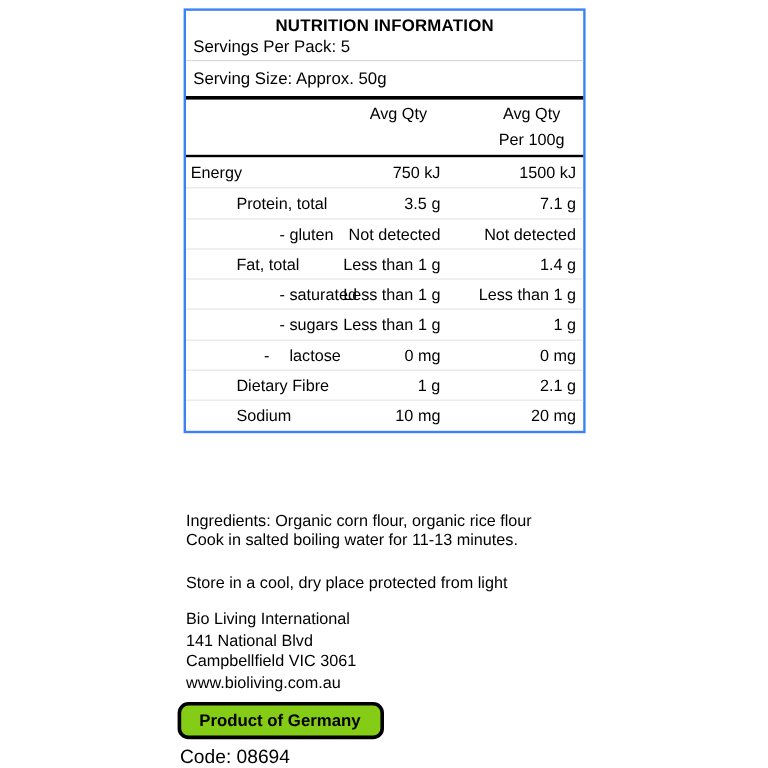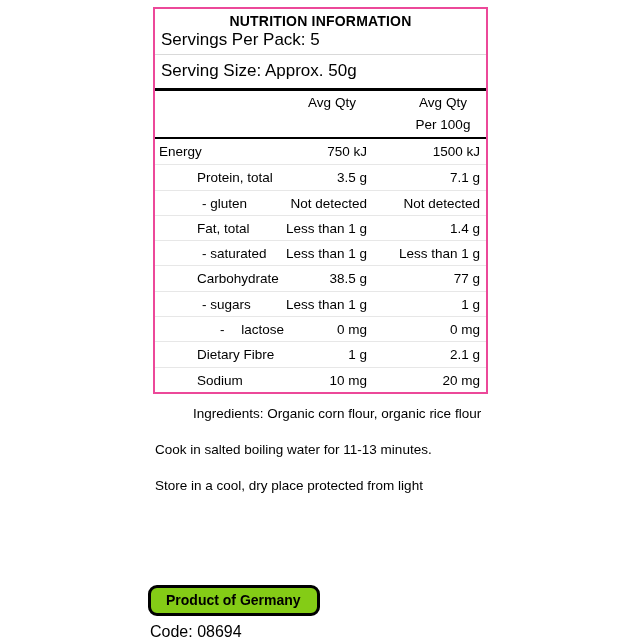--- a/index.html
+++ b/index.html
@@ -7,27 +7,27 @@
     width: 640px; height: 640px;
     background: #ffffff;
     font-family: "Liberation Sans", sans-serif;
     color: #000000;
   }
   .sheet { position: relative; width: 640px; height: 640px; background: #fff; overflow: hidden; }
 
   
   .nutri {
     position: absolute; left: 153px; top: 7px; width: 335px;
-    border: 2px solid #ec4899; box-sizing: border-box; background: #fff;
+    border: 2px solid #3b82f6; box-sizing: border-box; background: #fff;
   }
   .title {
     text-align: center; font-weight: bold; font-size: 14px;
     padding-top: 4px; letter-spacing: 0.2px;
   }
-  .hline { font-size: 17px; padding-left: 6px; }
+  .hline { font-size: 14px; padding-left: 6px; }
   .servings { padding-top: 1px; padding-bottom: 4px; border-bottom: 1px solid #d9d9d9; }
   .servsize { padding-top: 6px; padding-bottom: 7px; }
 
   .colhead {
     position: relative; height: 46px;
     border-top: 3px solid #000; border-bottom: 2px solid #000;
     font-size: 13.5px;
   }
   .hdr { position: absolute; top: 0; text-align: center; }
   .hdr div { line-height: 22px; }
@@ -35,28 +35,28 @@
   .hdr-serve { left: 128px; width: 98px; }
   .hdr-p100  { right: 2px;  width: 82px; }
 
   .rows { font-size: 13.5px; }
   .row {
     position: relative; height: 25.3px; line-height: 25.2px;
     white-space: nowrap; box-sizing: border-box;
   }
   .row + .row { border-top: 1px solid #e7e7e7; padding-left: 38px; }
   .lbl { padding-left: 4px; display: inline-block; }
-  .lbl.sub  { padding-left: 9px; }
+  .lbl.sub  { padding-left: 9px; margin-left: 31px; }
   .lbl.sub2 { padding-left: 27px; word-spacing: 13px; }
   .v1 { position: absolute; right: 119px; top: 0; }
   .v2 { position: absolute; right: 6px;  top: 0; }
 
   
   .para { position: absolute; left: 155px; font-size: 13.5px; white-space: nowrap; }
-  .para-ingredients { top: 406px; margin-left: 38px; }
+  .para-ingredients { top: 426px; }
   .para-cook        { top: 442px; }
   .para-store       { top: 478px; }
 
   .addr { position: absolute; left: 155px; top: 507px; font-size: 13.5px; line-height: 17.5px; }
 
   .badge {
     position: absolute; left: 148px; top: 585px;
     border: 3px solid #000; border-radius: 9px;
     padding: 4px 16px 5px 15px;
     font-weight: bold; font-size: 14px; white-space: nowrap;
@@ -104,25 +104,20 @@
         <span class="lbl">Fat, total</span>
         <span class="v1">Less than 1 g</span>
         <span class="v2">1.4 g</span>
       </div>
       <div class="row">
         <span class="lbl sub">- saturated</span>
         <span class="v1">Less than 1 g</span>
         <span class="v2">Less than 1 g</span>
       </div>
       <div class="row">
-        <span class="lbl">Carbohydrate</span>
-        <span class="v1">38.5 g</span>
-        <span class="v2">77 g</span>
-      </div>
-      <div class="row">
         <span class="lbl sub">- sugars</span>
         <span class="v1">Less than 1 g</span>
         <span class="v2">1 g</span>
       </div>
       <div class="row">
         <span class="lbl sub2">- lactose</span>
         <span class="v1">0 mg</span>
         <span class="v2">0 mg</span>
       </div>
       <div class="row">
@@ -135,18 +130,24 @@
         <span class="v1">10 mg</span>
         <span class="v2">20 mg</span>
       </div>
     </div>
   </div>
 
   <div class="para para-ingredients">Ingredients: Organic corn flour, organic rice flour</div>
   <div class="para para-cook">Cook in salted boiling water for 11-13 minutes.</div>
   <div class="para para-store">Store in a cool, dry place protected from light</div>
 
+  <div class="addr">
+    <div>Bio Living International</div>
+    <div>141 National Blvd</div>
+    <div>Campbellfield VIC 3061</div>
+    <div>www.bioliving.com.au</div>
+  </div>
 
   <div class="badge">Product of Germany</div>
 
   <div class="code">Code: 08694</div>
 
 </div>
 
 </body></html>

